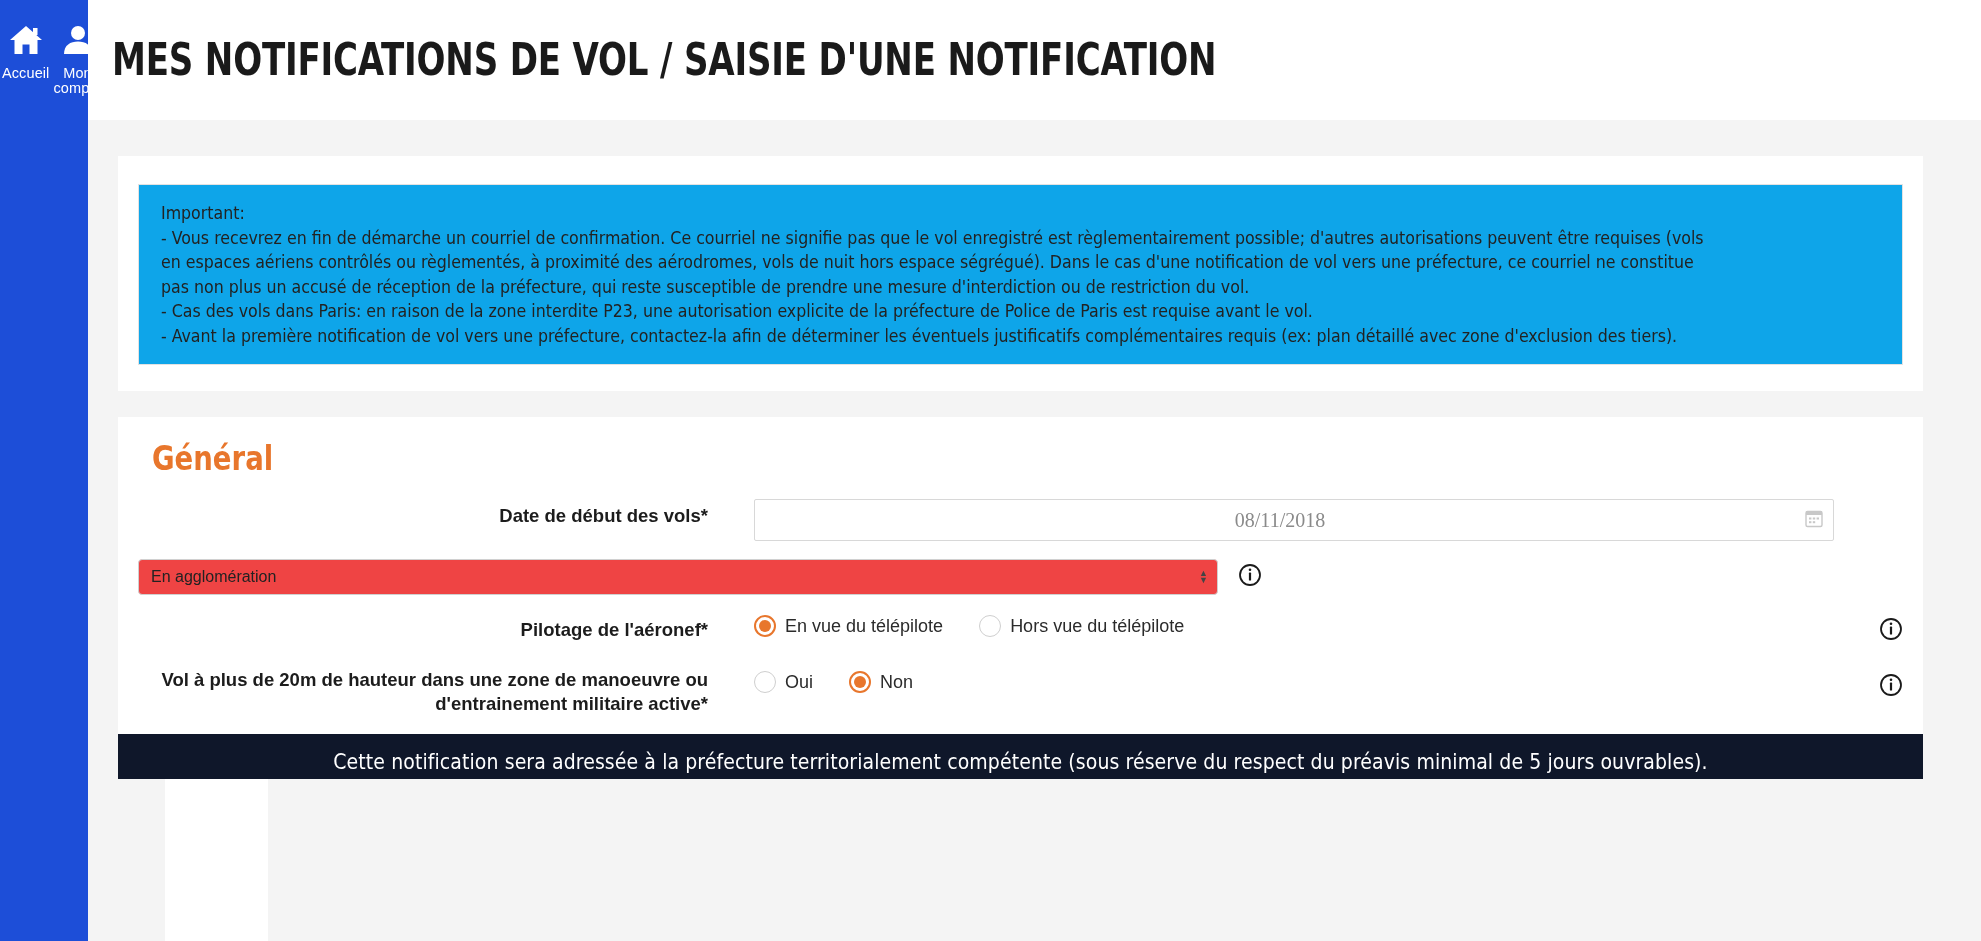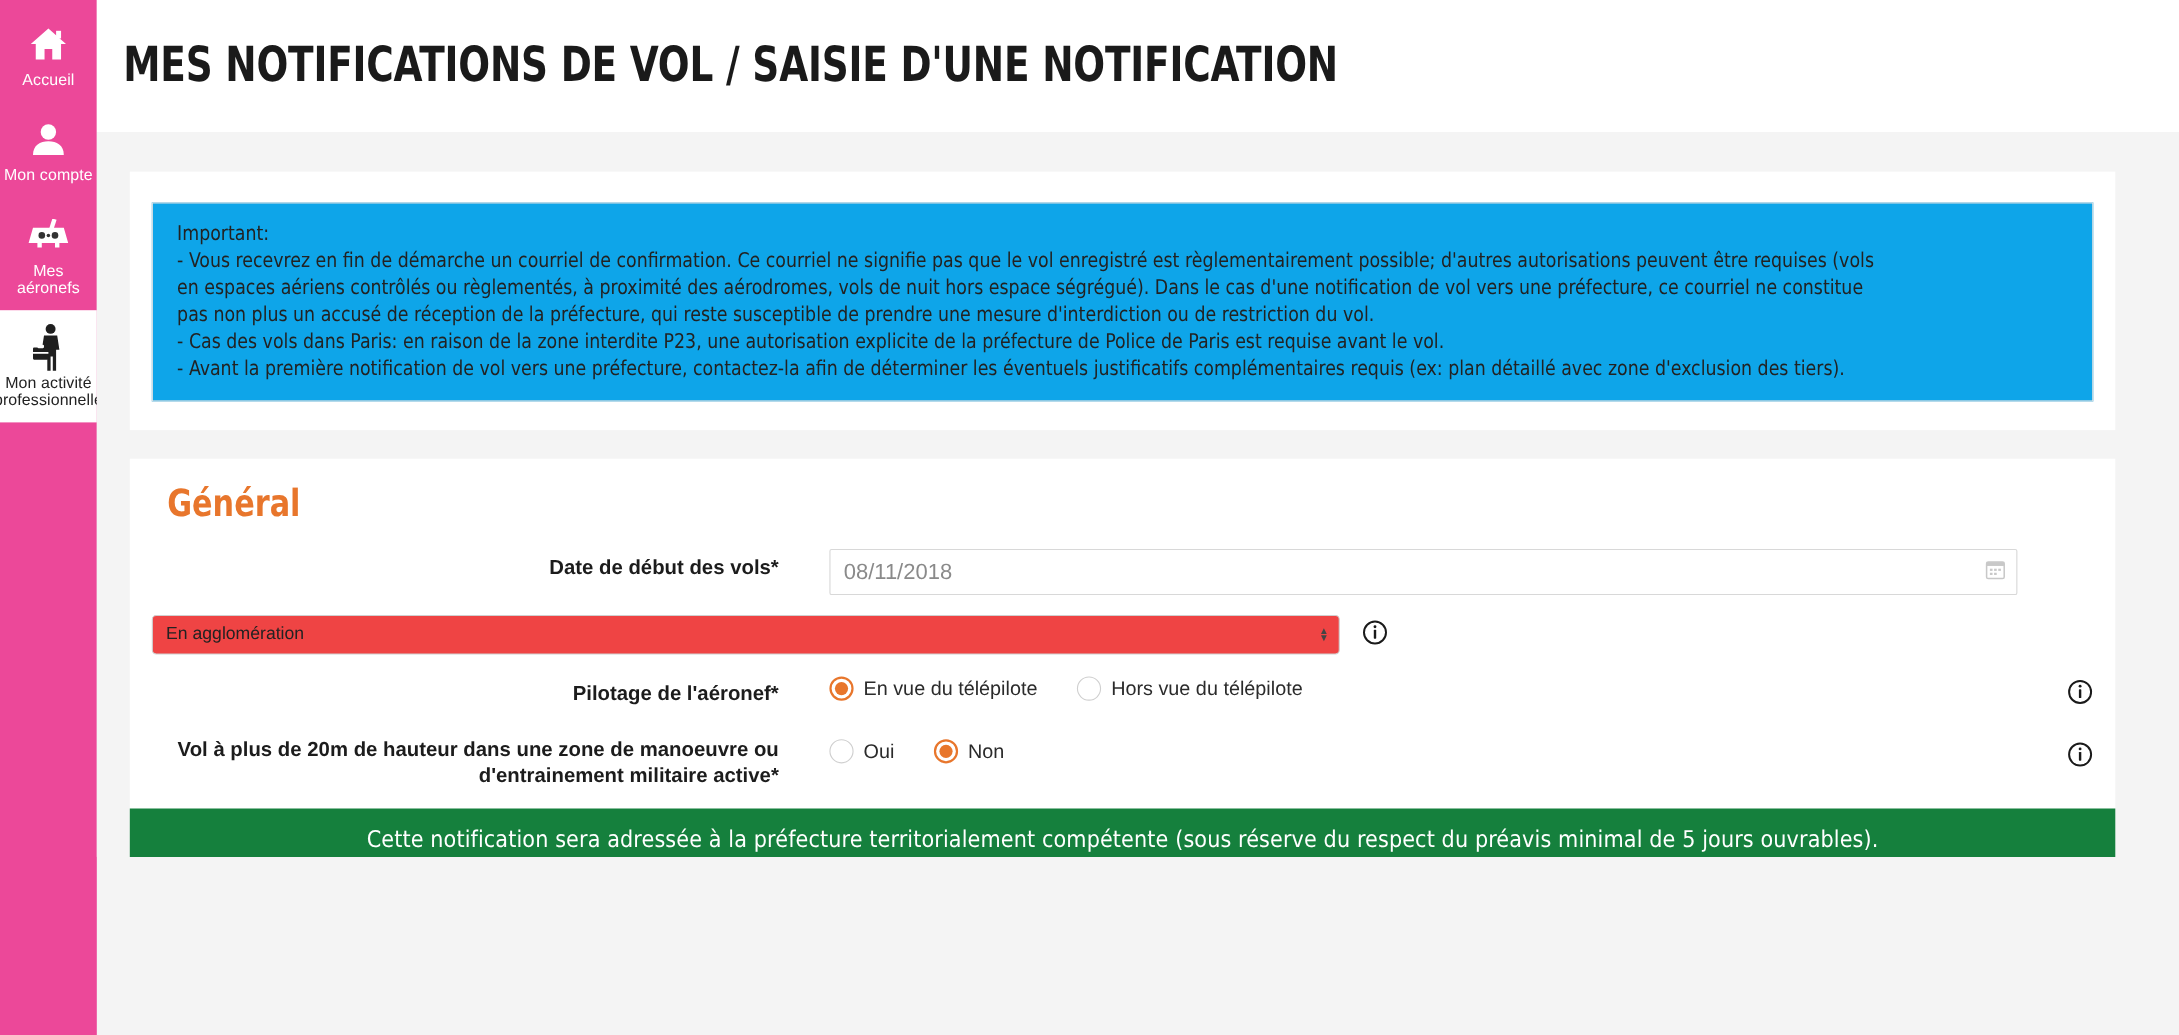--- a/index.html
+++ b/index.html
@@ -6,22 +6,22 @@
   body{
     width:1981px;height:941px;overflow:hidden;
     background:#f4f4f4;
     font-family:"Liberation Sans", sans-serif;
     -webkit-font-smoothing:antialiased;
   }
   .app{display:flex;width:1981px;height:941px;}
 
   
   .sidebar{
-    width:88px;min-width:88px;background:#ec4899;
-    display:flex;flex-direction:column;align-items:stretch;
+    width:88px;min-width:88px;background:#1d4ed8;
+    display:flex;flex-direction:row;align-items:stretch;
     padding-top:6px;box-sizing:border-box;
   }
   .nav-item{
     display:flex;flex-direction:column;align-items:center;justify-content:flex-start;
     padding:14px 2px 12px 2px;color:#ffffff;cursor:pointer;
     box-sizing:border-box;
   }
   .nav-item.active{background:#ffffff;color:#222222;}
   .nav-icon{
     height:40px;display:flex;align-items:center;justify-content:center;
@@ -86,23 +86,24 @@
     padding-right:30px;box-sizing:border-box;padding-top:5px;
   }
   .form-control{flex:1;min-width:0;display:flex;align-items:flex-start;}
 
   .date-wrap{
     position:relative;width:1080px;max-width:100%;
   }
   .date-input{
     width:100%;height:42px;box-sizing:border-box;
     border:1px solid #d8d8d8;border-radius:2px;background:#ffffff;
-    font-family:Liberation Sans, sans-serif;
+    font-family:Liberation Serif, serif;
     font-size:20px;color:#8a8a8a;padding:0 40px 0 12px;
     outline:none;
+    text-align:center;
   }
   .cal-icon{
     position:absolute;right:10px;top:50%;transform:translateY(-50%);
     pointer-events:none;
   }
 
   .select-wrap{position:relative;width:1080px;max-width:100%;}
   .select-input{
     width:100%;height:36px;box-sizing:border-box;
     border:1px solid #d0d0d0;border-radius:4px;background:#ef4444;
@@ -124,21 +125,21 @@
   }
   .radio-opt.checked .radio-mark{border:2px solid #e8762c;}
   .radio-opt.checked .radio-mark::after{
     content:"";width:12px;height:12px;border-radius:50%;background:#e8762c;display:block;
   }
   .radio-text{font-size:18px;color:#2b2b2b;line-height:20px;white-space:nowrap;}
 
   .radio-row-control{flex:1;display:flex;align-items:flex-start;}
 
   .green-banner{
-    background:#15803d;color:#ffffff;text-align:center;
+    background:#0f172a;color:#ffffff;text-align:center;
     padding:16px 10px;box-sizing:border-box;
     font-family:"Liberation Sans Narrow","DejaVu Sans Condensed","Liberation Sans",sans-serif;
     font-size:21px;line-height:25px;letter-spacing:0.1px;
     margin:14px -20px 0 -20px;
   }
   .card-tail{height:46px;background:#ffffff;margin:0 -20px;}
   .next-card{
     background:#ffffff;margin:26px 58px 0 30px;height:60px;
   }
 </style>

